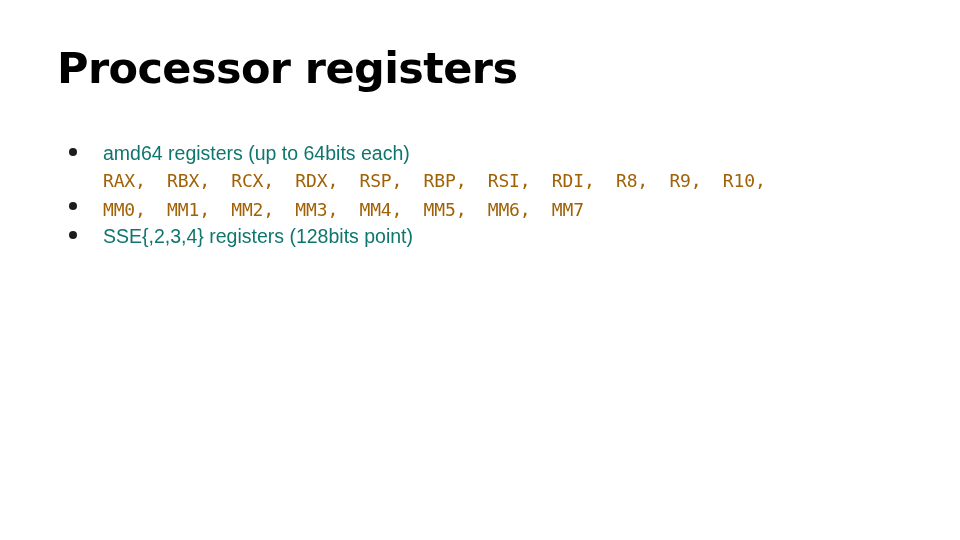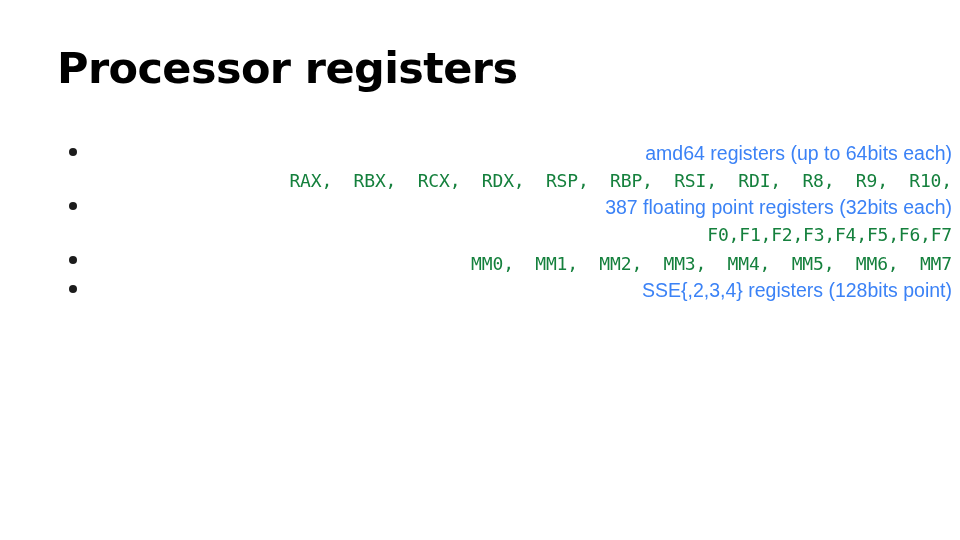--- a/index.html
+++ b/index.html
@@ -13,21 +13,20 @@
     font-family: "Liberation Sans", sans-serif;
     overflow: hidden;
   }
 
   .slide {
     position: relative;
     width: 960px;
     height: 540px;
     background: #ffffff;
     box-sizing: border-box;
-    text-align: right;
   }
 
   .slide-title {
     position: absolute;
     left: 57px;
     top: 44px;
     font-family: "DejaVu Sans", sans-serif;
     font-size: 43px;
     font-weight: bold;
     color: #000000;
@@ -54,29 +53,29 @@
     top: 7px;
     width: 8px;
     height: 8px;
     border-radius: 50%;
     background: #1c1c1c;
   }
 
   .bullet-head {
     font-family: "Liberation Sans", sans-serif;
     font-size: 19.5px;
-    color: #3b82f6;
+    color: #0f766e;
     line-height: 25px;
     white-space: nowrap;
   }
 
   .reg-line {
     font-family: "DejaVu Sans Mono", monospace;
     font-size: 18px;
-    color: #15803d;
+    color: #a16207;
     line-height: 29px;
     white-space: pre;
     letter-spacing: -0.15px;
   }
 
   .reg-line.tight {
     letter-spacing: -0.2px;
   }
 </style>
 </head>
@@ -87,25 +86,20 @@
   <div class="slide-title">Processor registers</div>
 
   <div class="body-block">
 
     <div class="bullet-group">
       <span class="bullet-marker"></span>
       <div class="bullet-head">amd64 registers (up to 64bits each)</div>
       <div class="reg-line">RAX,  RBX,  RCX,  RDX,  RSP,  RBP,  RSI,  RDI,  R8,  R9,  R10,</div>
     </div>
 
-    <div class="bullet-group">
-      <span class="bullet-marker"></span>
-      <div class="bullet-head">387 floating point registers (32bits each)</div>
-      <div class="reg-line tight">F0,F1,F2,F3,F4,F5,F6,F7</div>
-    </div>
 
     <div class="bullet-group">
       <span class="bullet-marker"></span>
       <div class="reg-line">MM0,  MM1,  MM2,  MM3,  MM4,  MM5,  MM6,  MM7</div>
     </div>
 
     <div class="bullet-group">
       <span class="bullet-marker"></span>
       <div class="bullet-head">SSE{,2,3,4} registers (128bits point)</div>
     </div>

